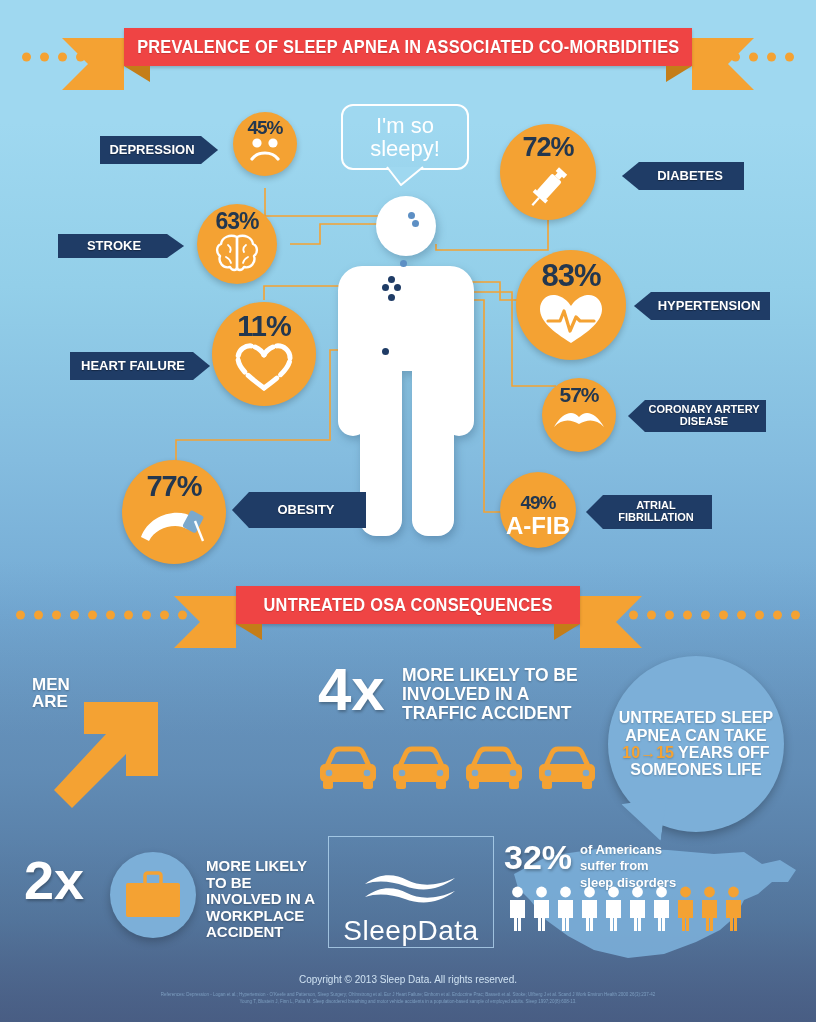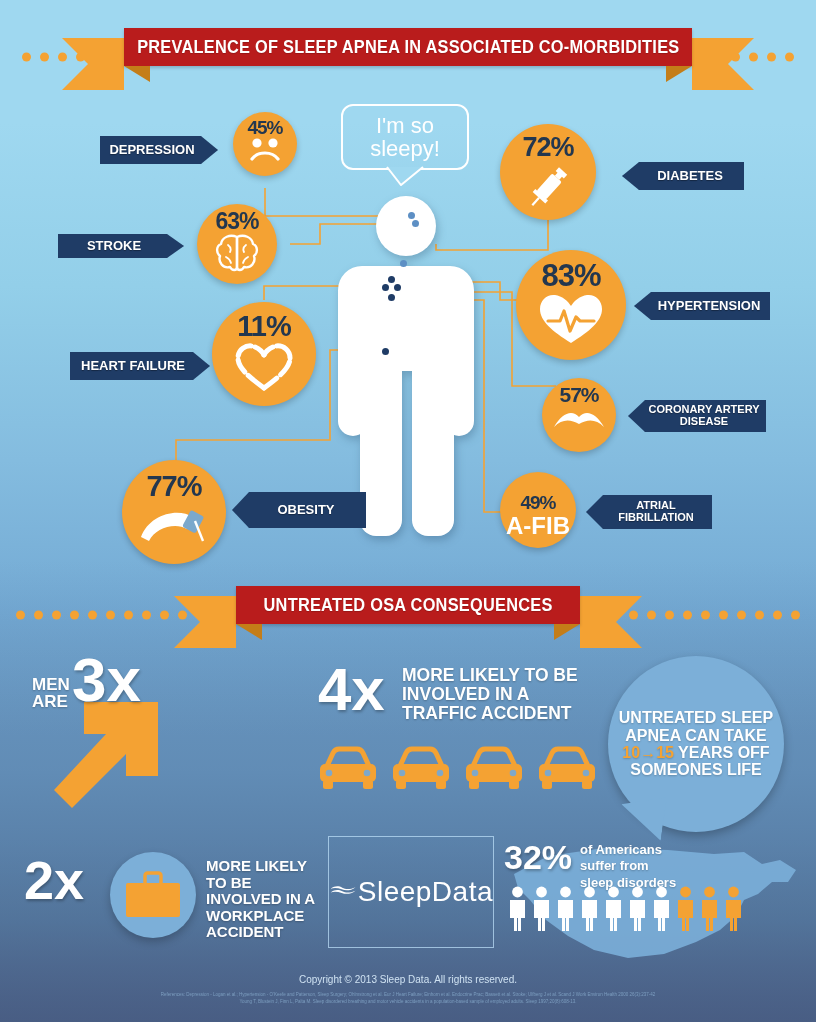--- a/index.html
+++ b/index.html
@@ -30,21 +30,21 @@
   .ribbon-wrap { position:absolute; left:50%; transform:translateX(-50%); top:0; }
   .ribbon-tail {
     position:absolute; top:10px; width:62px; height:52px; background:#f4a233;
   }
   .ribbon-tail.left  { left:-62px;  clip-path: polygon(0 0, 100% 0, 100% 100%, 0 100%, 26px 50%); }
   .ribbon-tail.right { right:-62px; clip-path: polygon(0 0, 100% 0, calc(100% - 26px) 50%, 100% 100%, 0 100%); }
   .ribbon-fold { position:absolute; top:38px; width:26px; height:16px; background:#c47d18; }
   .ribbon-fold.left { left:0; clip-path: polygon(0 0, 100% 0, 100% 100%); }
   .ribbon-fold.right{ right:0; clip-path: polygon(0 0, 100% 0, 0 100%); }
   .ribbon-main {
-    position:relative; background:#b91c1c; height:38px; padding:0 26px;
+    position:relative; background:#ef4444; height:38px; padding:0 26px;
     display:flex; align-items:center; justify-content:center;
     box-shadow: 0 2px 3px rgba(0,0,0,.18);
   }
   .ribbon-main span {
     color:#fff; font-weight:bold; letter-spacing:.3px;
     text-shadow:0 1px 1px rgba(0,0,0,.18);
     transform: scaleX(.86);
     white-space:nowrap;
   }
 
@@ -99,21 +99,21 @@
     text-shadow:0 1px 2px rgba(0,0,0,.22);
   }
   .bubble-circle .btail{
     position:absolute; left:12px; bottom:-6px; width:44px; height:44px;
     background:#7cafd8; clip-path: polygon(100% 0, 100% 100%, 0 30%);
     transform: rotate(8deg);
   }
 
   .logo-box {
     position:absolute; border:1px solid rgba(185,220,245,.75);
-    display:flex; flex-direction:row; align-items:center; justify-content:flex-end;
+    display:flex; flex-direction:column; align-items:center; justify-content:flex-end;
   }
   .logo-box .logo-text{ color:#fff; font-weight:300; letter-spacing:.5px; }
 
   .footer-copy{ position:absolute; width:100%; text-align:center; color:#cfe2f2; }
   .footer-refs{ position:absolute; width:100%; text-align:center; color:#7d9ec0; line-height:1.5; }
 
   .person-ico { display:inline-block; }
 </style>
 </head>
 <body>
@@ -349,21 +349,20 @@
 </div>
 
 <div style="position:absolute; left:30px; top:660px; width:280px; height:150px;">
   <svg style="position:absolute;left:16px;top:38px;width:130px;height:112px;">
     <path d="M4 96 L56 40 L34 40 L34 8 L108 8 L108 82 L76 82 L76 60 L22 114 Z" fill="#f4a233" transform="translate(4,-4)"></path>
   </svg>
   <div style="position:absolute;left:2px;top:16px;width:48px;">
     <div class="stat-text" style="font-size:17px;">MEN</div>
     <div class="stat-text" style="font-size:17px;">ARE</div>
   </div>
-  <div class="bignum" style="position:absolute; left:42px; top:-6px; font-size:62px;">3x</div>
 </div>
 
 <div style="position:absolute; left:318px; top:660px; width:280px; height:150px;">
   <div class="bignum" style="position:absolute; left:0; top:4px; font-size:60px;">4x</div>
   <div class="stat-text" style="position:absolute; left:84px; top:6px; width:196px; font-size:17.5px; line-height:1.08;">MORE LIKELY TO BE INVOLVED IN A TRAFFIC ACCIDENT</div>
   <div style="position:absolute; left:0px; top:86px; display:flex; gap:13px;">
     <svg width="60" height="46" viewBox="0 0 60 46">
       <path d="M9 20 L15 7 Q17 3 21 3 L39 3 Q43 3 45 7 L51 20" fill="none" stroke="#f4a233" stroke-width="5" stroke-linecap="round"></path>
       <rect x="2" y="18" width="56" height="18" rx="5" fill="#f4a233"></rect>
       <rect x="5" y="34" width="10" height="9" rx="2.5" fill="#f4a233"></rect>

